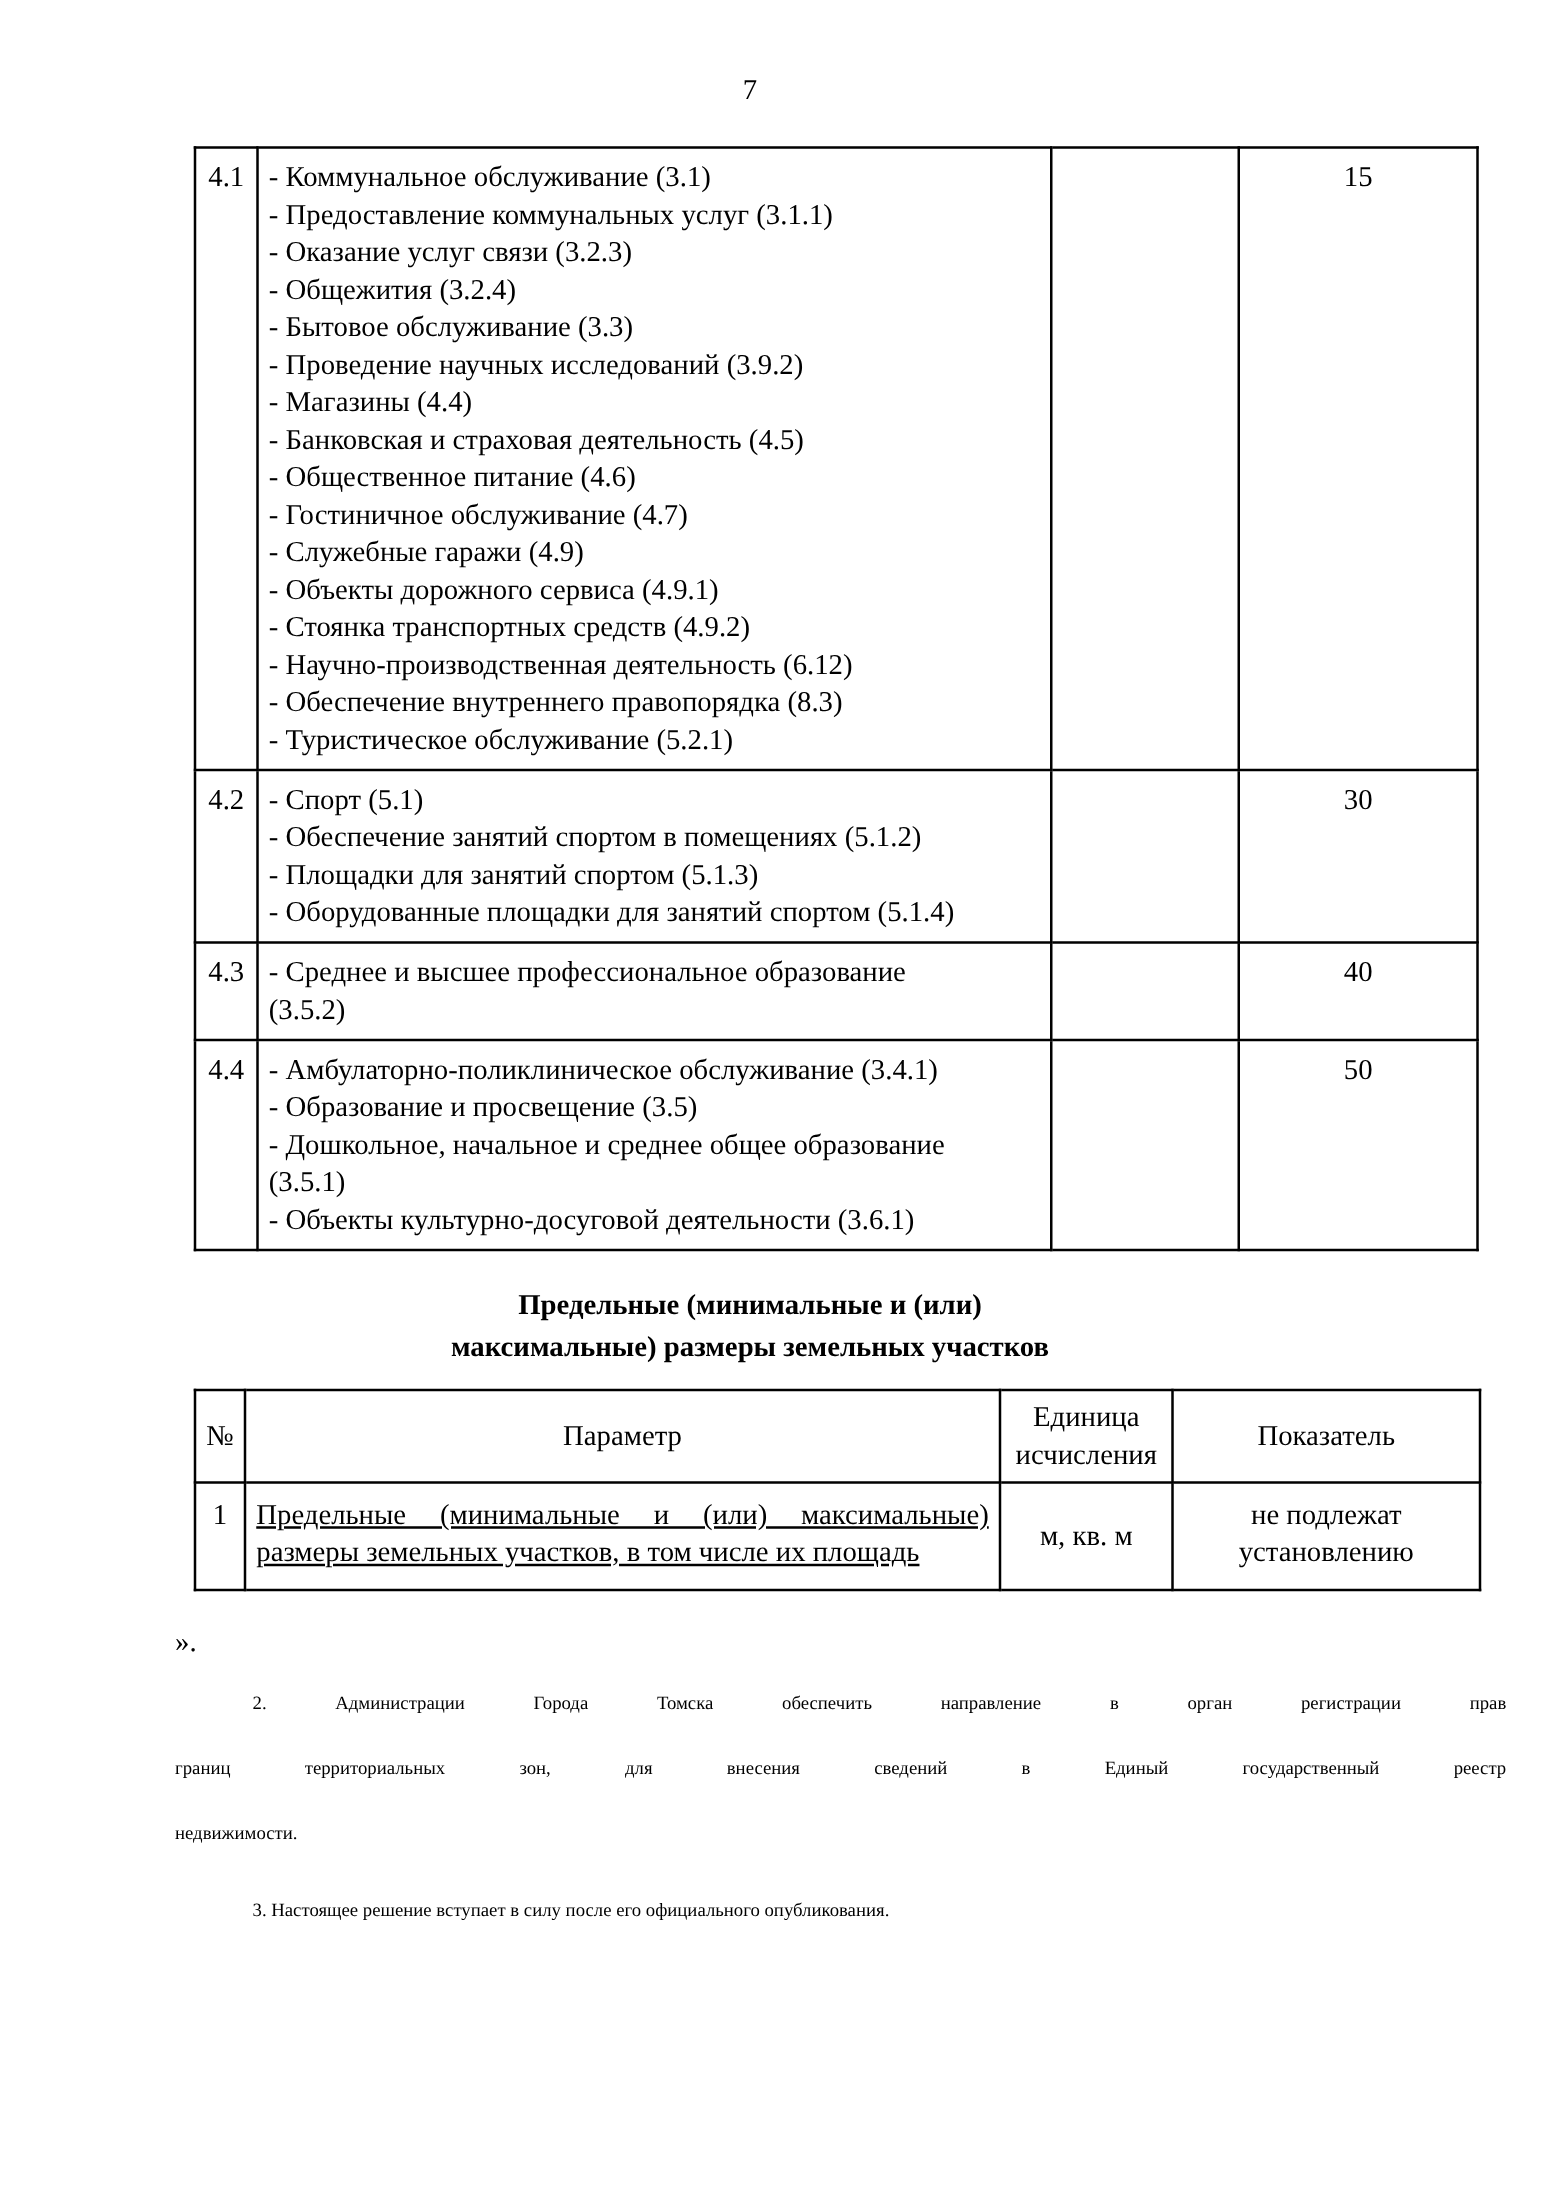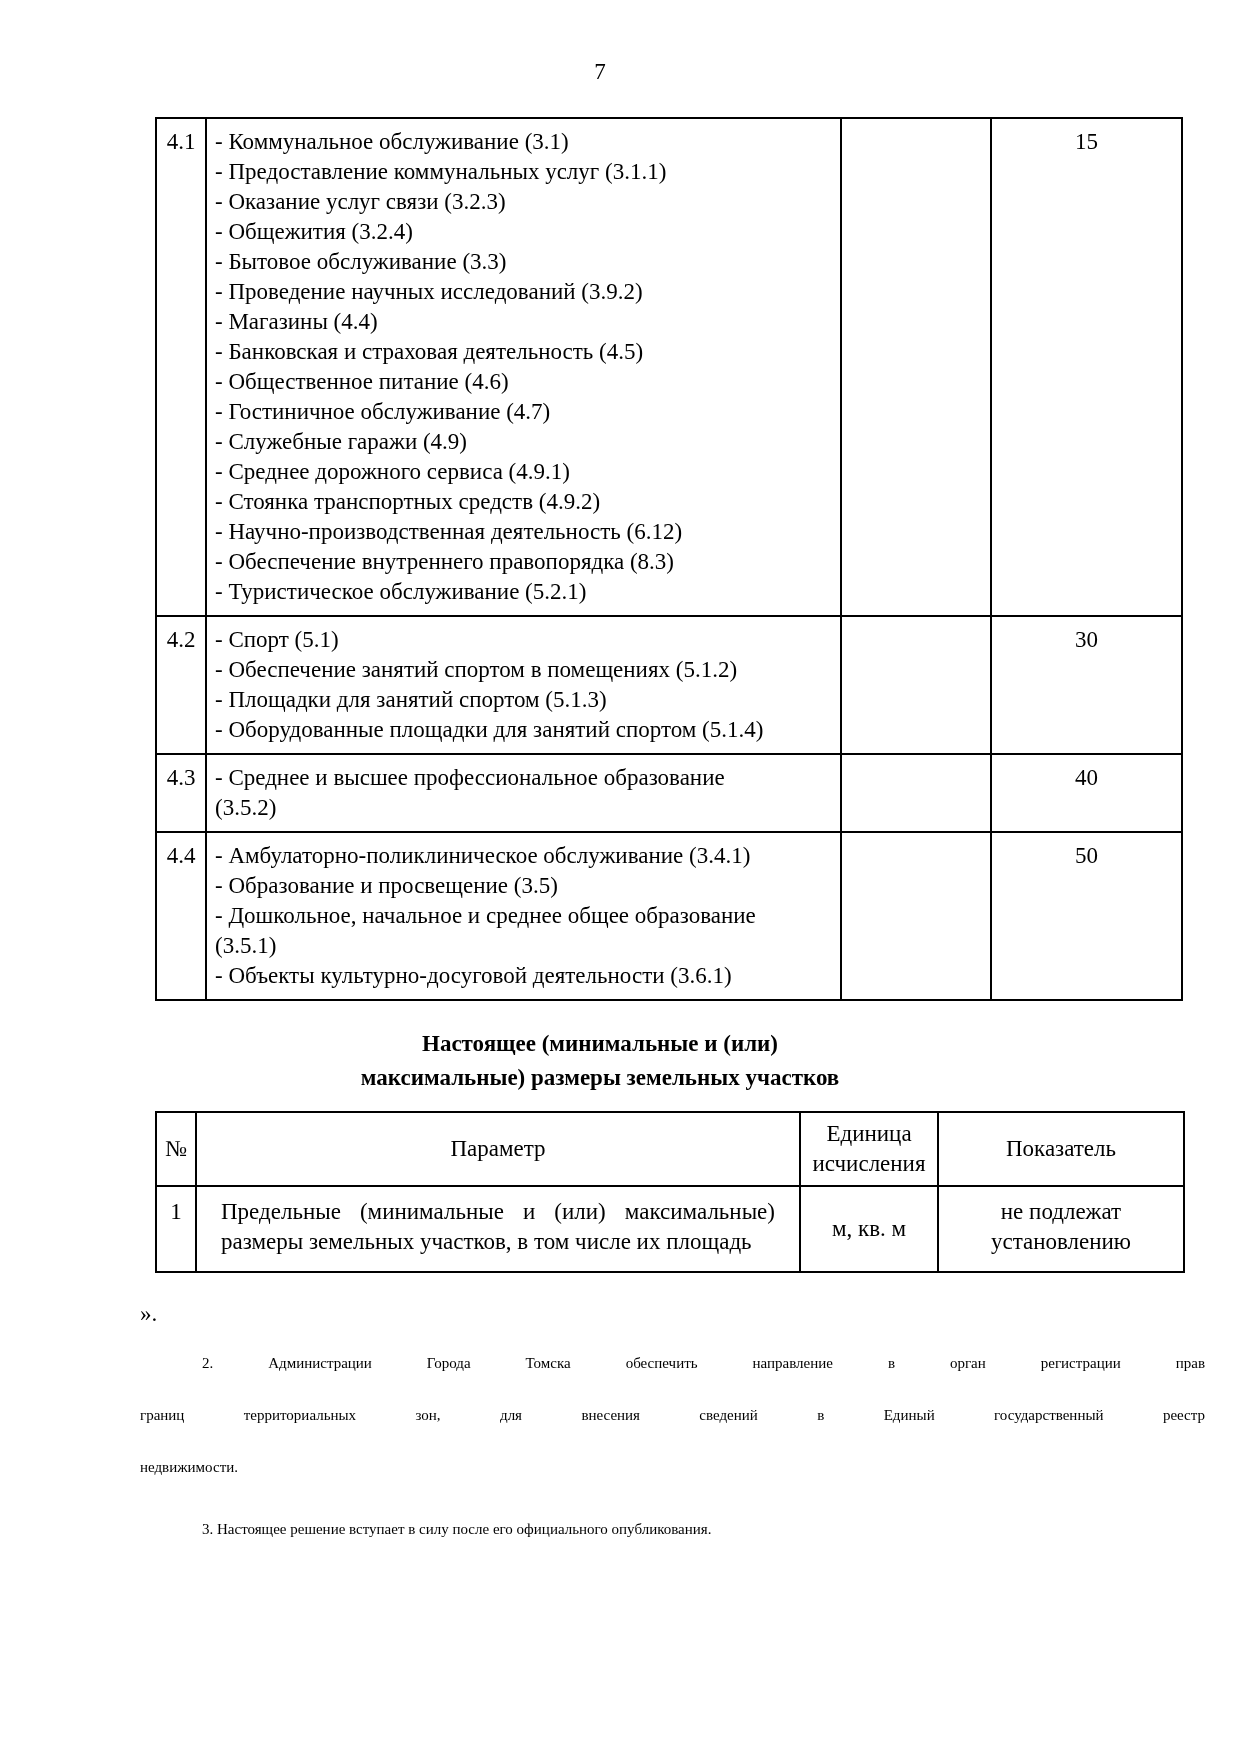--- a/index.html
+++ b/index.html
@@ -33,21 +33,21 @@
 
   .section-heading {
     margin-top: 26px; width: 920px;
     text-align: center; font-weight: bold;
     font-size: 23px; line-height: 34px;
   }
 
   .t2 { width: 1028px; margin-top: 16px; }
   .t2 td.hc { vertical-align: middle; text-align: center; padding: 4px 6px; height: 64px; }
   .t2 td.num-cell  { text-align: center; padding: 10px 2px; }
-  .t2 td.param-cell{ padding: 10px 24px; }
+  .t2 td.param-cell{ padding: 10px 8px; text-decoration: underline; }
   .t2 td.unit-cell { text-align: center; padding: 27px 4px; }
   .t2 td.ind-cell  { text-align: center; padding: 10px 20px; }
 
   .jline { text-align: justify; text-align-last: justify; }
 
   .closing-quote { margin-top: 26px; font-size: 23px; line-height: 30px; }
 
   .para { font-size: 15px; line-height: 52px; }
   #para2 { margin-top: 8px; }
   #para3 { margin-top: 10px; }
@@ -76,21 +76,21 @@
               <div class="use-line">- Предоставление коммунальных услуг (3.1.1)</div>
               <div class="use-line">- Оказание услуг связи (3.2.3)</div>
               <div class="use-line">- Общежития (3.2.4)</div>
               <div class="use-line">- Бытовое обслуживание (3.3)</div>
               <div class="use-line">- Проведение научных исследований (3.9.2)</div>
               <div class="use-line">- Магазины (4.4)</div>
               <div class="use-line">- Банковская и страховая деятельность (4.5)</div>
               <div class="use-line">- Общественное питание (4.6)</div>
               <div class="use-line">- Гостиничное обслуживание (4.7)</div>
               <div class="use-line">- Служебные гаражи (4.9)</div>
-              <div class="use-line">- Среднее дорожного сервиса (4.9.1)</div>
+              <div class="use-line">- Объекты дорожного сервиса (4.9.1)</div>
               <div class="use-line">- Стоянка транспортных средств (4.9.2)</div>
               <div class="use-line">- Научно-производственная деятельность (6.12)</div>
               <div class="use-line">- Обеспечение внутреннего правопорядка (8.3)</div>
               <div class="use-line">- Туристическое обслуживание (5.2.1)</div>
             </td>
             <td class="mid"></td>
             <td class="val">15</td>
           </tr>
           <tr>
             <td class="num">4.2</td>
@@ -121,21 +121,21 @@
               <div class="use-line">(3.5.1)</div>
               <div class="use-line">- Объекты культурно-досуговой деятельности (3.6.1)</div>
             </td>
             <td class="mid"></td>
             <td class="val">50</td>
           </tr>
         </tbody>
     </table>
 
     <div class="section-heading">
-      <div>Настоящее (минимальные и (или)</div>
+      <div>Предельные (минимальные и (или)</div>
       <div>максимальные) размеры земельных участков</div>
     </div>
 
     <table class="doc-table t2">
       <colgroup>
         <col style="width:40px">
           <col style="width:604px">
           <col style="width:138px">
           <col style="width:246px">
       </colgroup>

